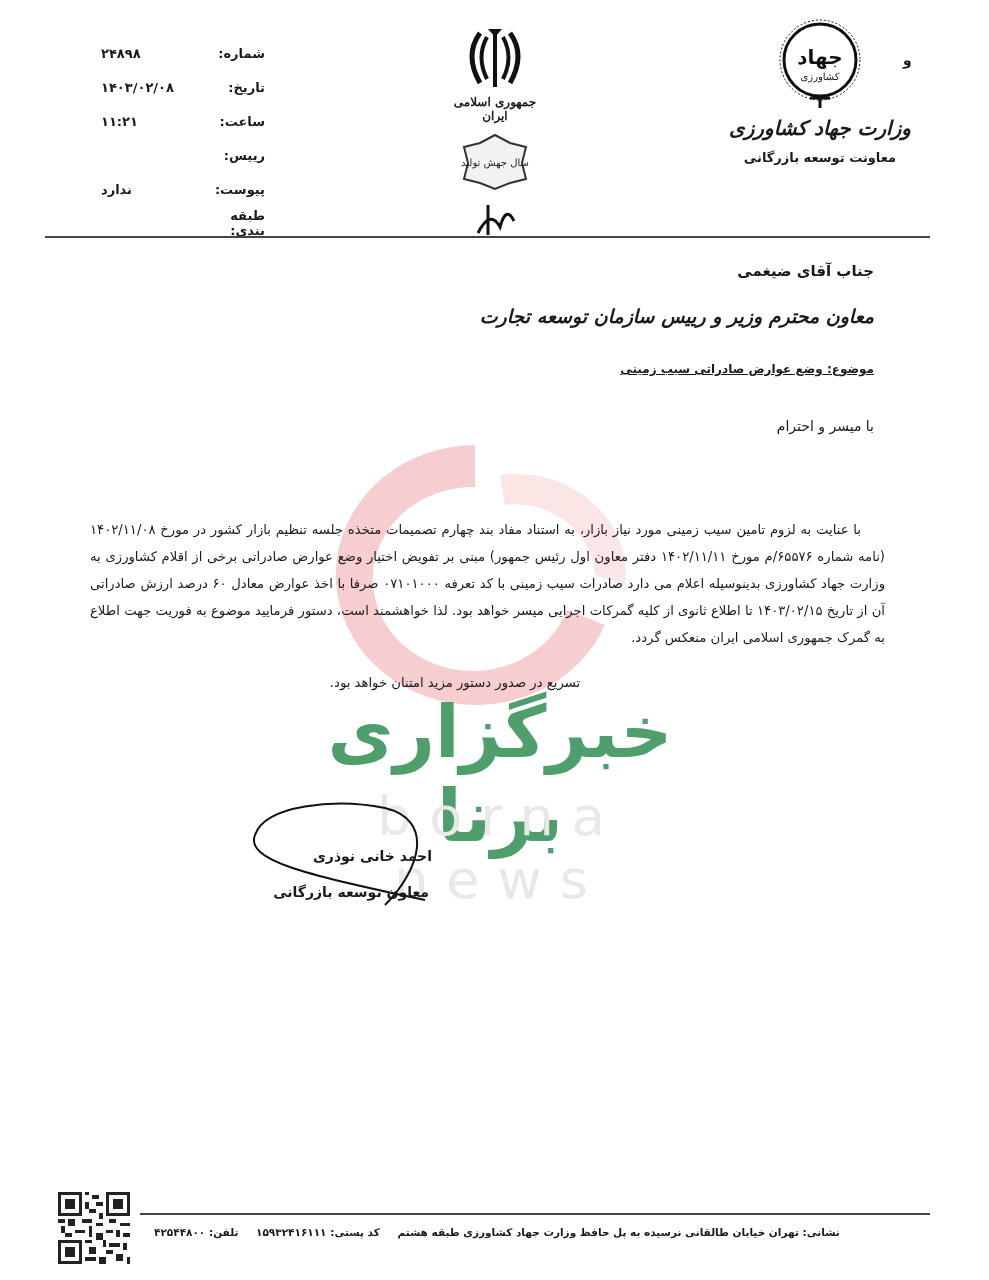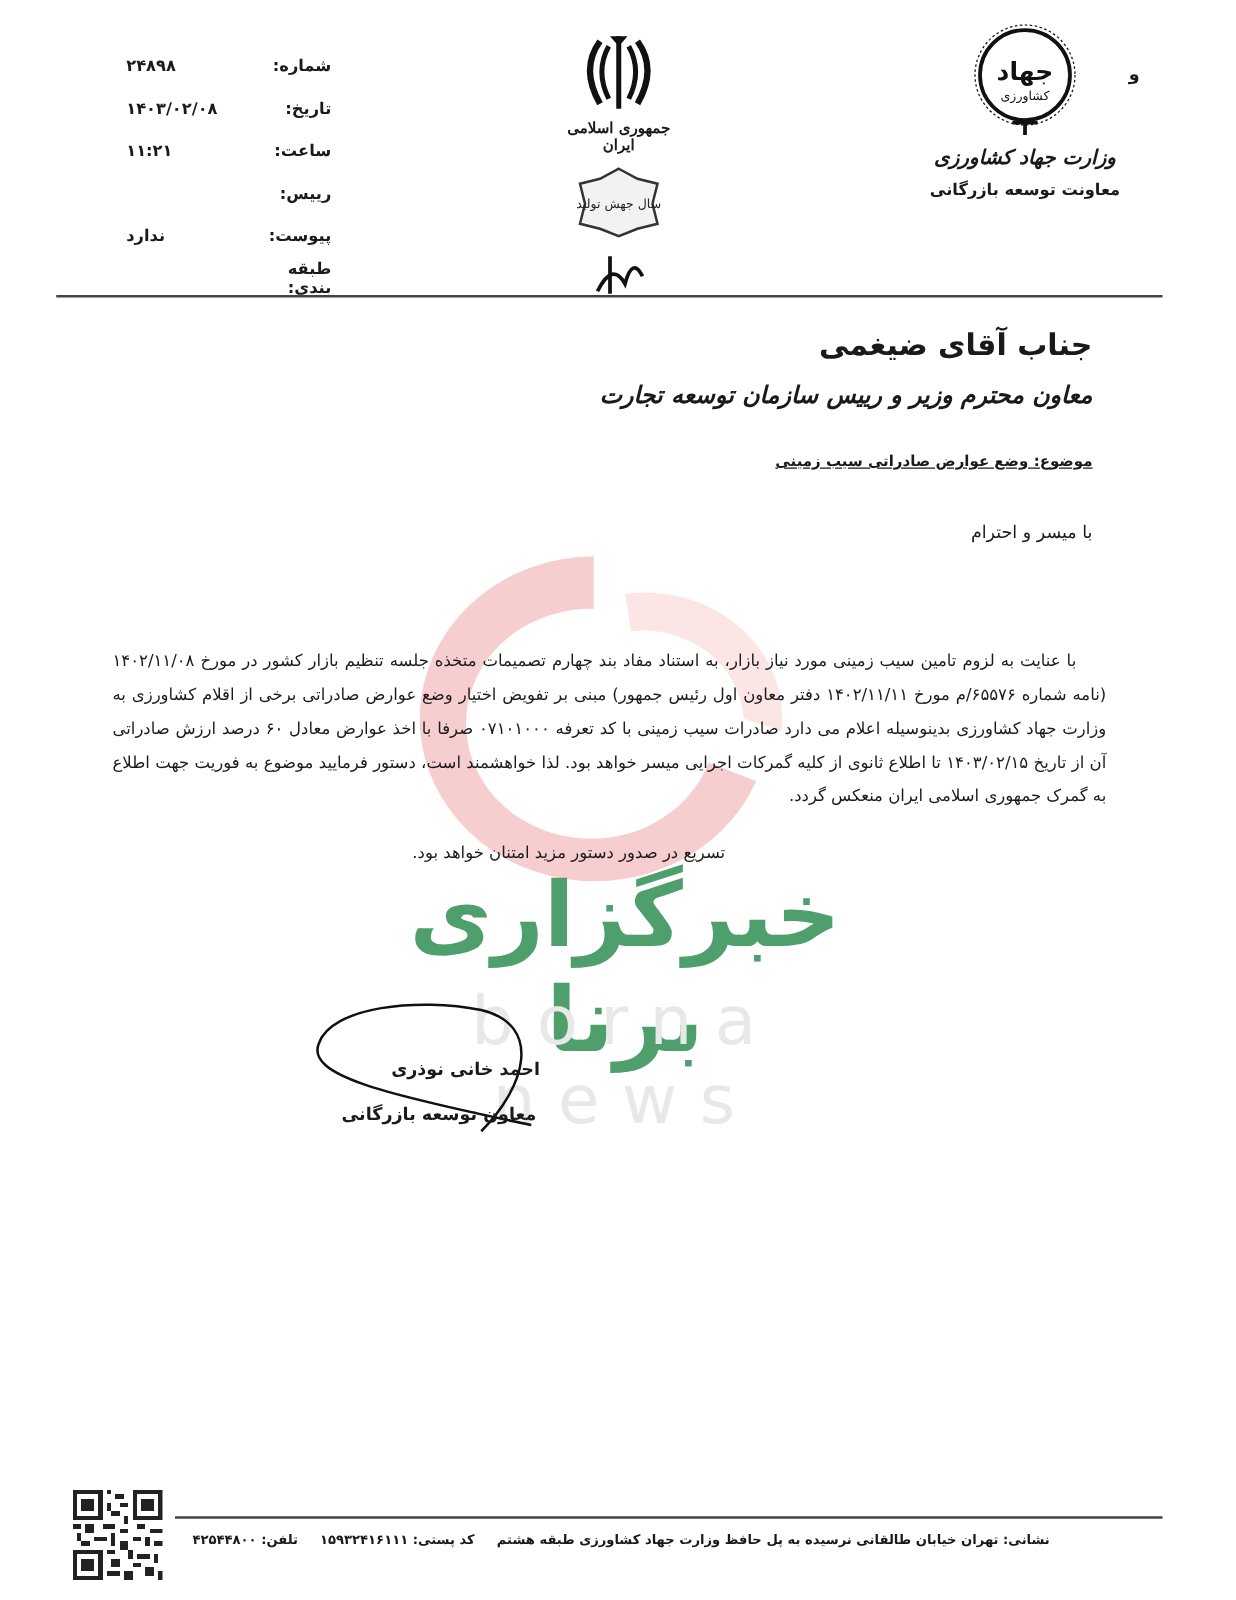--- a/index.html
+++ b/index.html
@@ -23,29 +23,29 @@
     .meta-label { width: 62px; text-align: right; }
     .meta-value { flex: 1; text-align: left; padding-left: 6px; font-weight: bold; }
 
     
     .emblem { left: 440px; top: 25px; width: 110px; z-index: 2; text-align: center; }
     .emblem svg { display: block; margin: 0 auto; }
     .emblem-caption { font-size: 12px; font-weight: bold; margin-top: 2px; font-family: "DejaVu Serif", serif; }
 
     
     .ministry { left: 720px; top: 18px; width: 200px; z-index: 2; text-align: center; }
-    .ministry-name { font-size: 16px; font-weight: bold; font-style: italic; font-family: "DejaVu Serif", serif; margin-top: 2px; }
+    .ministry-name { font-size: 20px; font-weight: bold; font-style: italic; font-family: "DejaVu Serif", serif; margin-top: 2px; }
     .ministry-dept { font-size: 13px; font-weight: bold; margin-top: 10px; }
     .corner-mark { left: 903px; top: 52px; font-size: 14px; font-weight: bold; z-index: 2; }
 
     .rule { left: 45px; width: 885px; height: 2px; background: #444; z-index: 2; }
 
     
     .addr { right: 115px; width: 600px; text-align: right; z-index: 2; font-weight: bold; }
-    .addr1 { top: 262px; font-size: 24px; }
+    .addr1 { top: 262px; font-size: 15px; }
     .addr2 { top: 305px; font-size: 19px; font-style: italic; }
     .subject { right: 115px; top: 362px; font-size: 12px; font-weight: bold; text-decoration: underline; z-index: 2; }
     .greeting { right: 115px; top: 418px; font-size: 14px; z-index: 2; }
 
     .body-text { left: 90px; top: 496px; width: 795px; z-index: 2; font-size: 13.2px; line-height: 27px;
       text-align: justify; text-align-last: right; direction: rtl; margin-top: 20px; }
     .body-text p { margin: 0; text-indent: 24px; }
     .closing { left: 90px; top: 675px; width: 600px; text-align: center; font-size: 13.2px; z-index: 2; padding-left: 130px; box-sizing: border-box; }
 
     

